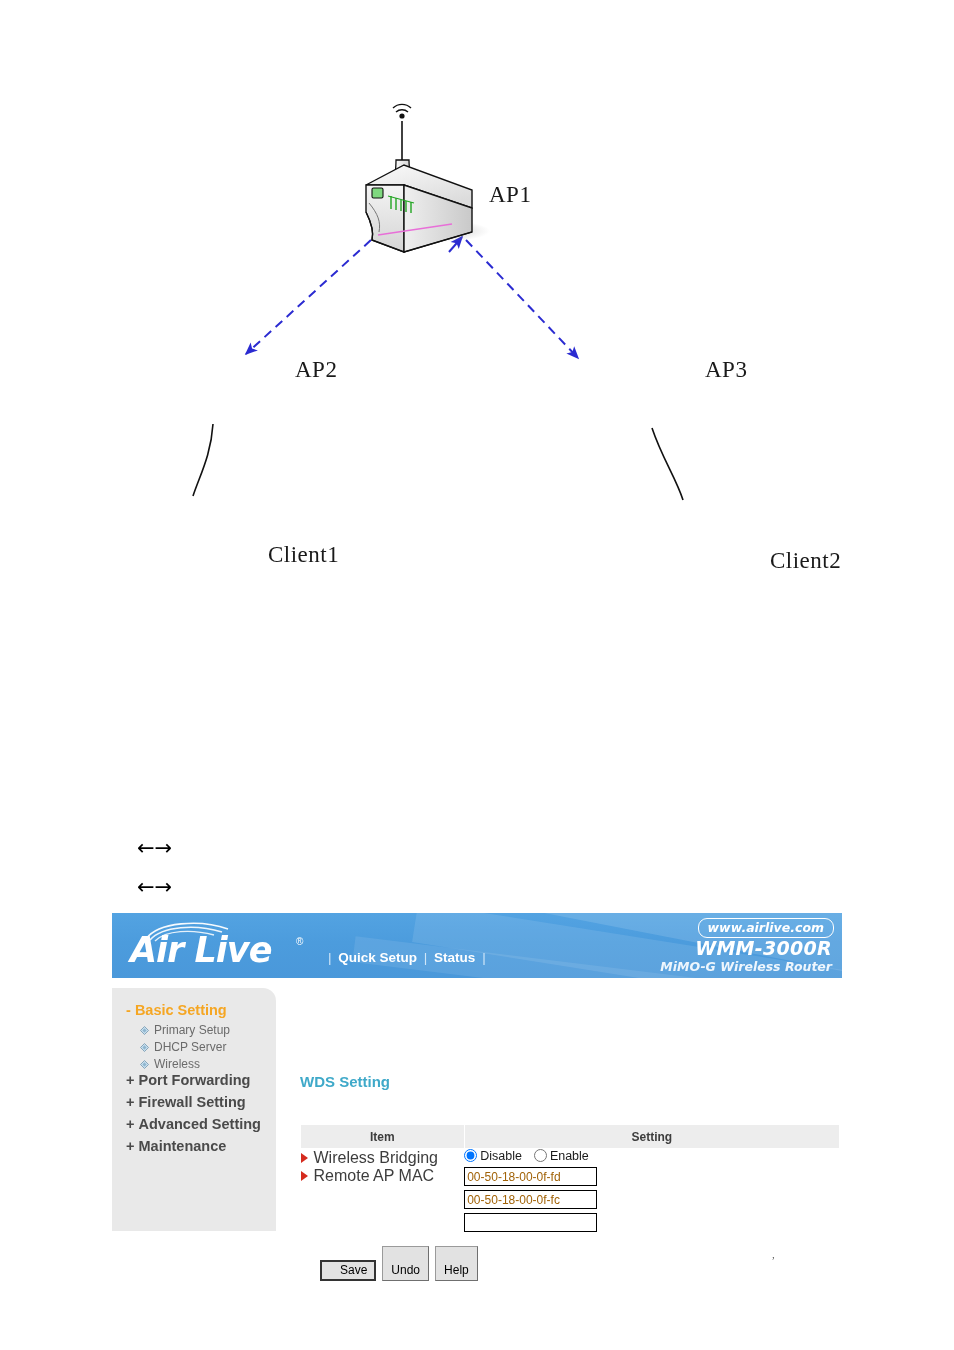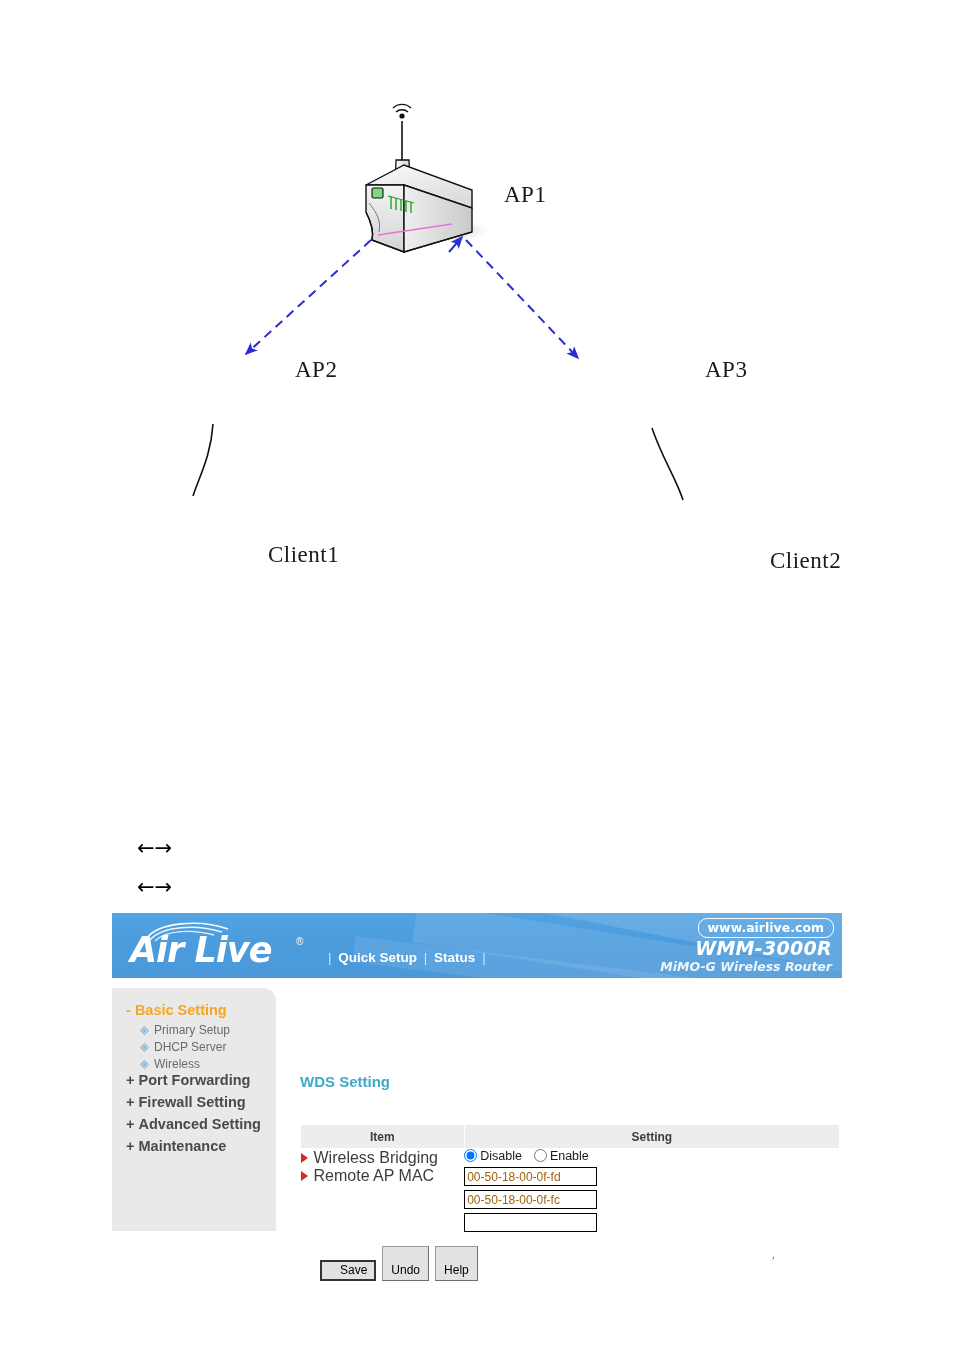--- a/index.html
+++ b/index.html
@@ -24,21 +24,21 @@
     height: 680px;
   }
   .node-label {
     position: absolute;
     font-family: "Liberation Serif", serif;
     font-size: 23px;
     color: #1a1a1a;
     letter-spacing: 0.5px;
     white-space: nowrap;
   }
-  #label-ap1 { left: 489px; top: 182px; margin-left: 15px; }
+  #label-ap1 { left: 489px; top: 182px; }
   #label-ap2 { left: 295px; top: 357px; }
   #label-ap3 { left: 705px; top: 357px; }
   #label-client1 { left: 268px; top: 542px; }
   #label-client2 { left: 770px; top: 548px; }
 
   
   .arrow-line {
     position: absolute;
     font-family: "DejaVu Sans", sans-serif;
     font-size: 21px;
@@ -141,20 +141,21 @@
   #site-url {
     position: absolute;
     right: 8px;
     top: 5px;
     padding: 1px 9px 2px 9px;
     border: 1.3px solid #ffffff;
     border-radius: 9px;
     font-family: "DejaVu Sans", sans-serif;
     font-size: 12.5px;
     font-weight: bold;
+    font-style: italic;
     color: #ffffff;
     white-space: nowrap;
   }
   #model-name {
     position: absolute;
     right: 10px;
     top: 24px;
     font-family: "DejaVu Sans", sans-serif;
     font-size: 19px;
     font-weight: bold;

